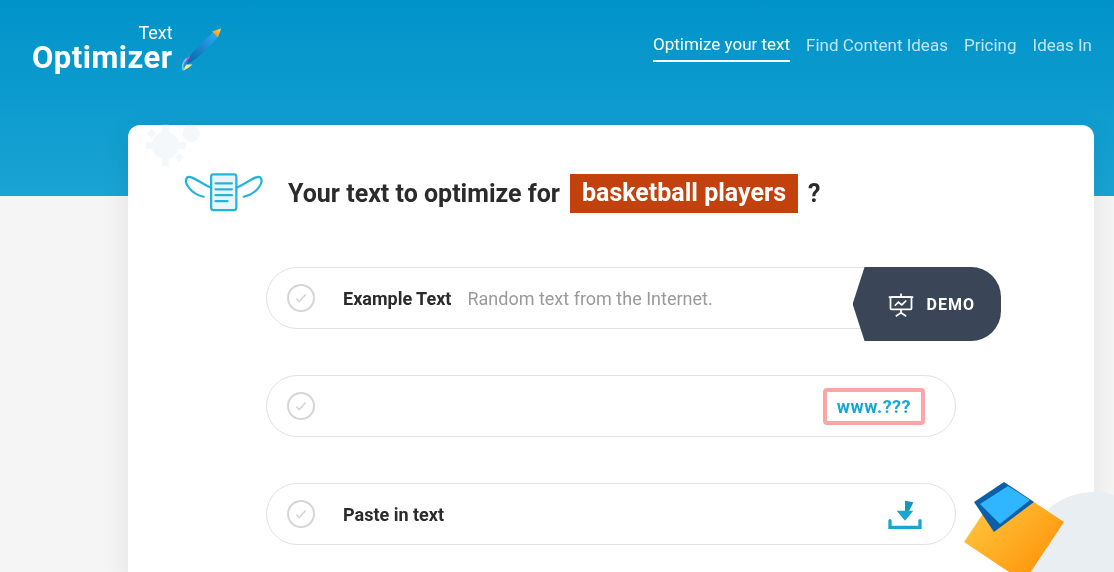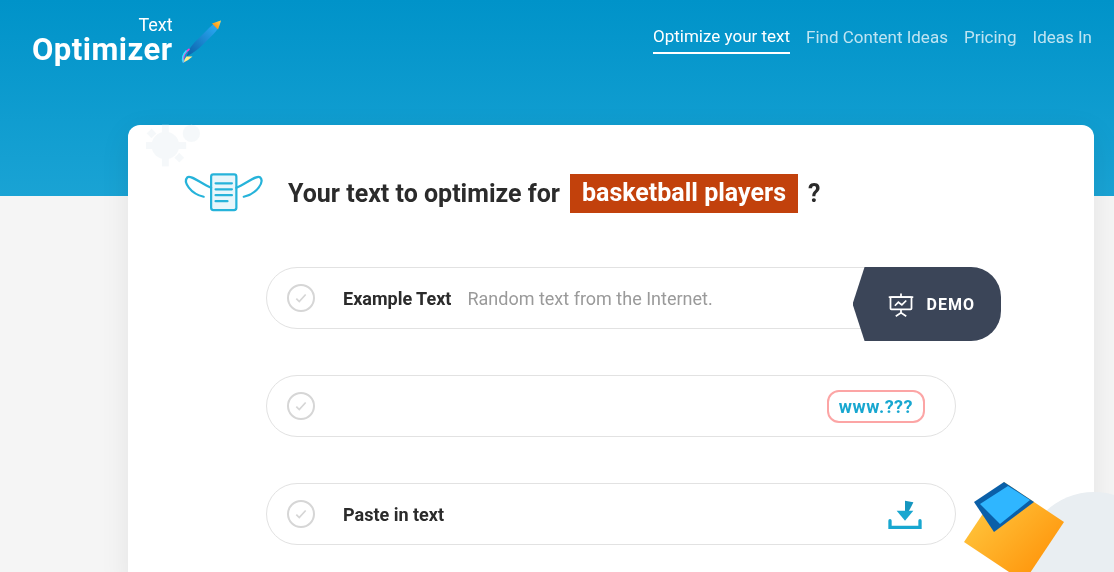--- a/index.html
+++ b/index.html
@@ -13,21 +13,21 @@
   }
   .header-bg {
     position: absolute;
     top: 0; left: 0; right: 0;
     height: 196px;
     background: linear-gradient(to bottom, #0093c9 0%, #1aa3d4 100%);
     z-index: 0;
   }
   .nav {
     position: absolute;
-    top: 0; left: 0; right: 0;
+    top: 8px; left: 0; right: 0;
     height: 80px;
     display: flex;
     align-items: center;
     justify-content: space-between;
     padding: 0 22px 0 32px;
     z-index: 2;
   }
   .logo {
     display: flex;
     align-items: center;
@@ -153,22 +153,22 @@
     gap: 12px;
     padding: 0 26px 0 34px;
     border-radius: 0 30px 30px 0;
     font-weight: 700;
     letter-spacing: 1px;
     clip-path: polygon(12px 0, 100% 0, 100% 100%, 12px 100%, 0 50%);
   }
   .demo-badge svg { width: 28px; height: 28px; }
   .www-box {
     margin-left: auto;
-    border: 2px solid #fca5a5;
-    border-radius: 12px;
+    border: 4px solid #fca5a5;
+    border-radius: 4px;
     padding: 4px 10px;
     color: #18a7d0;
     font-weight: 700;
     font-size: 18px;
     letter-spacing: .5px;
   }
   .download-icon {
     margin-left: auto;
     width: 40px; height: 36px;
   }

